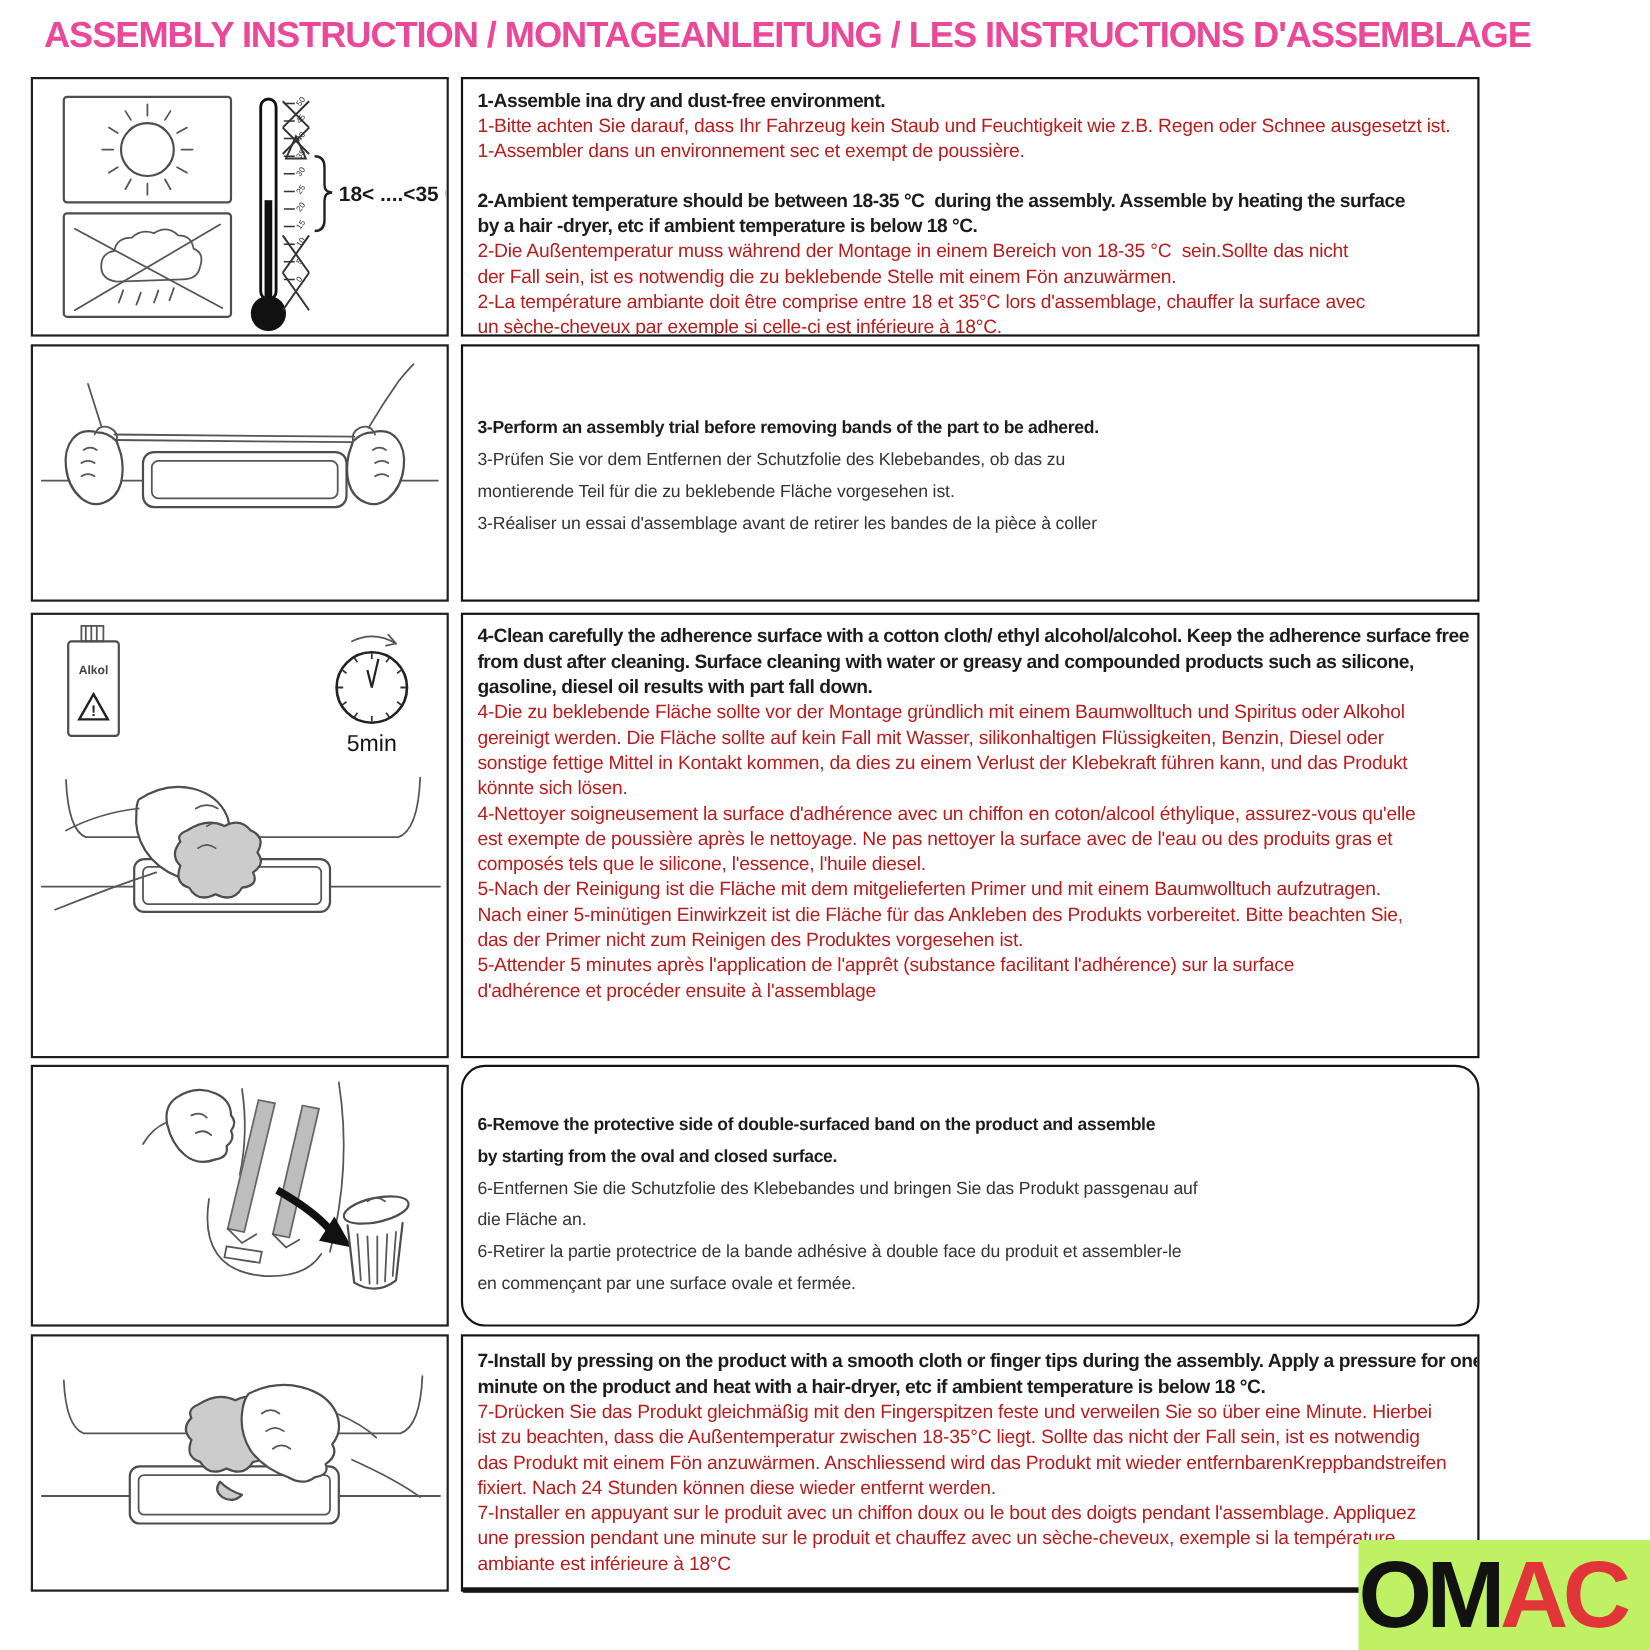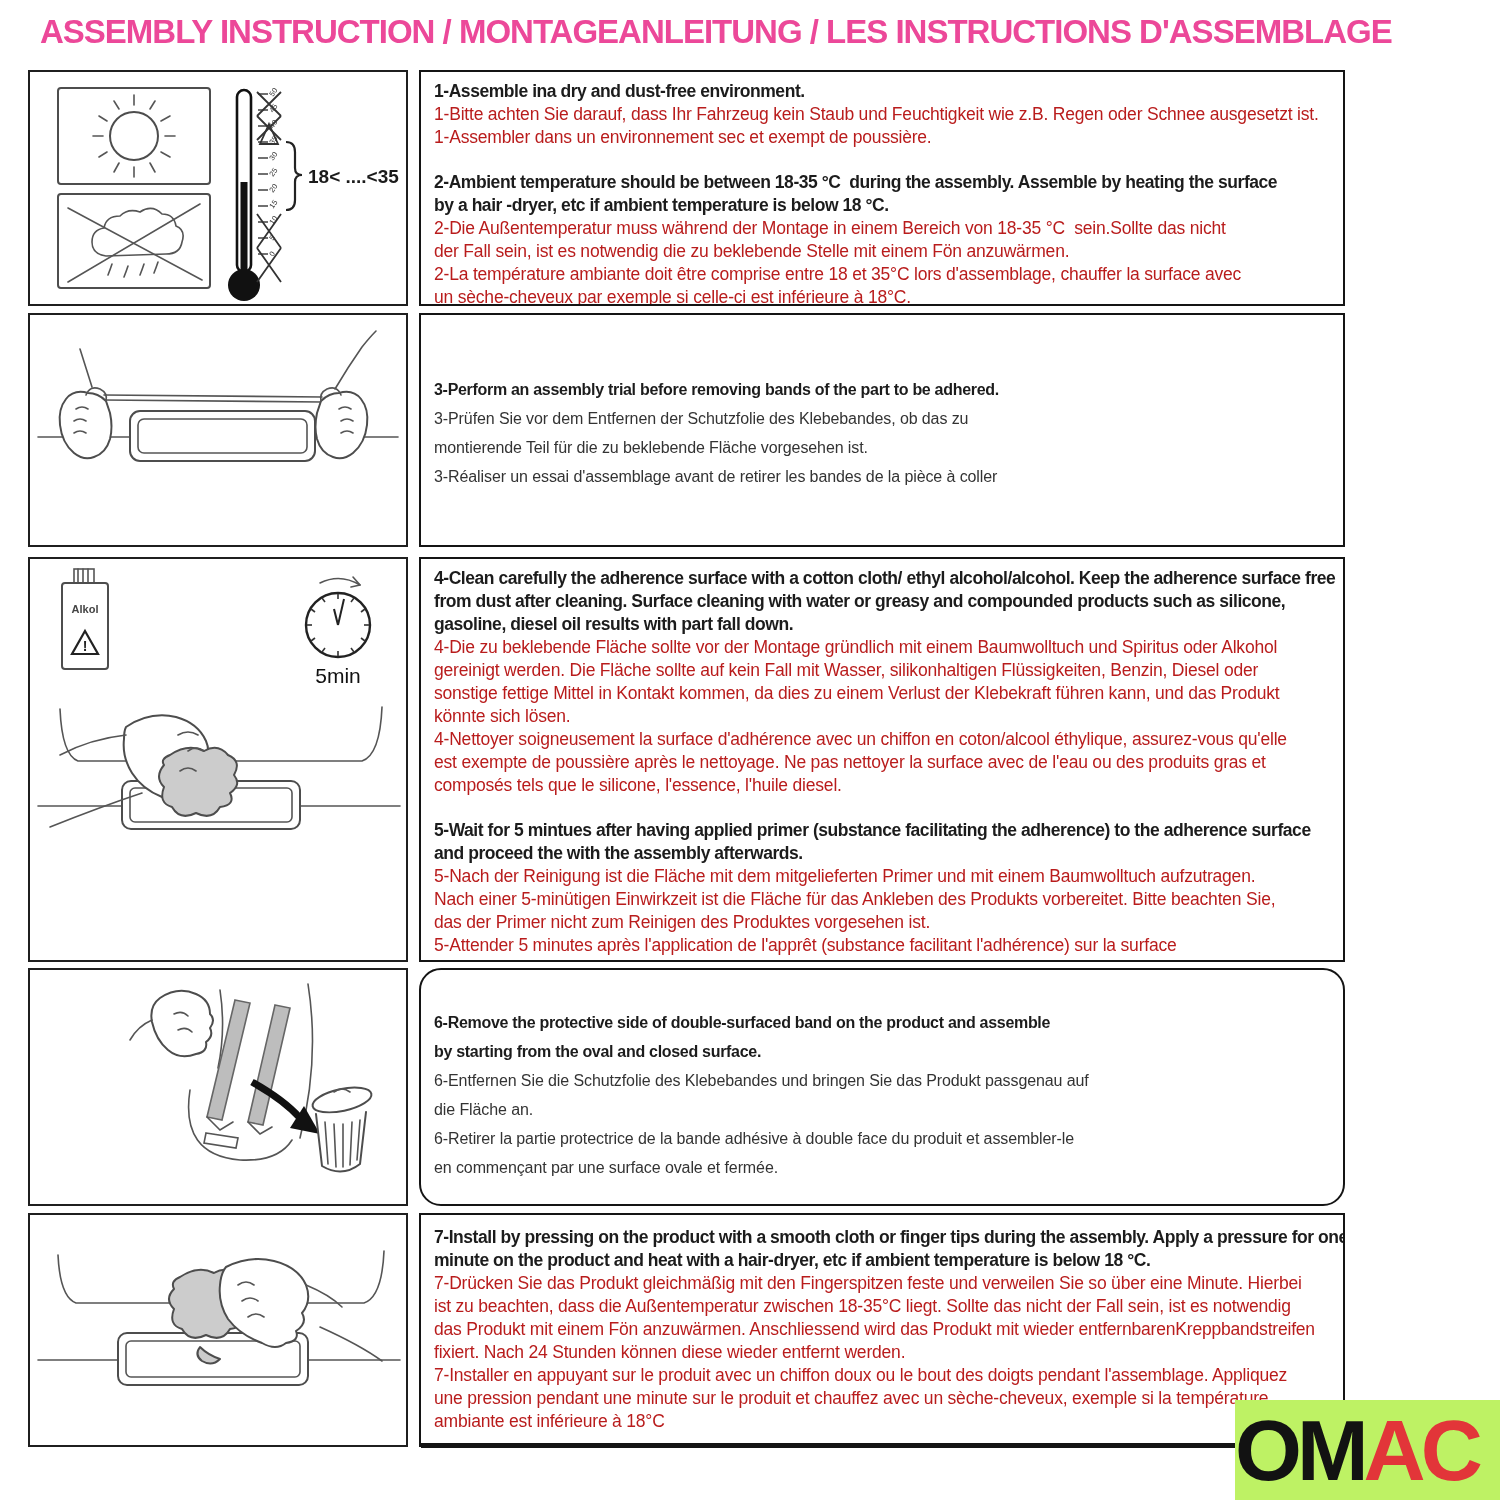--- a/index.html
+++ b/index.html
@@ -224,22 +224,20 @@
   <p class="t-sm b">4-Clean carefully the adherence surface with a cotton cloth/ ethyl alcohol/alcohol. Keep the adherence surface free
 from dust after cleaning. Surface cleaning with water or greasy and compounded products such as silicone,
 gasoline, diesel oil results with part fall down.</p>
   <p class="t-sm">4-Die zu beklebende Fläche sollte vor der Montage gründlich mit einem Baumwolltuch und Spiritus oder Alkohol
 gereinigt werden. Die Fläche sollte auf kein Fall mit Wasser, silikonhaltigen Flüssigkeiten, Benzin, Diesel oder
 sonstige fettige Mittel in Kontakt kommen, da dies zu einem Verlust der Klebekraft führen kann, und das Produkt
 könnte sich lösen.
 4-Nettoyer soigneusement la surface d'adhérence avec un chiffon en coton/alcool éthylique, assurez-vous qu'elle
 est exempte de poussière après le nettoyage. Ne pas nettoyer la surface avec de l'eau ou des produits gras et
 composés tels que le silicone, l'essence, l'huile diesel.</p>
-  <p class="t-sm b gap">5-Wait for 5 mintues after having applied primer (substance facilitating the adherence) to the adherence surface
-and proceed the with the assembly afterwards.</p>
   <p class="t-sm">5-Nach der Reinigung ist die Fläche mit dem mitgelieferten Primer und mit einem Baumwolltuch aufzutragen.
 Nach einer 5-minütigen Einwirkzeit ist die Fläche für das Ankleben des Produkts vorbereitet. Bitte beachten Sie,
 das der Primer nicht zum Reinigen des Produktes vorgesehen ist.
 5-Attender 5 minutes après l'application de l'apprêt (substance facilitant l'adhérence) sur la surface
 d'adhérence et procéder ensuite à l'assemblage</p>
 </div>
 
 <div class="illus r4">
   <svg width="375" height="233" viewBox="0 0 375 233">
     <g class="sketch-thin">

